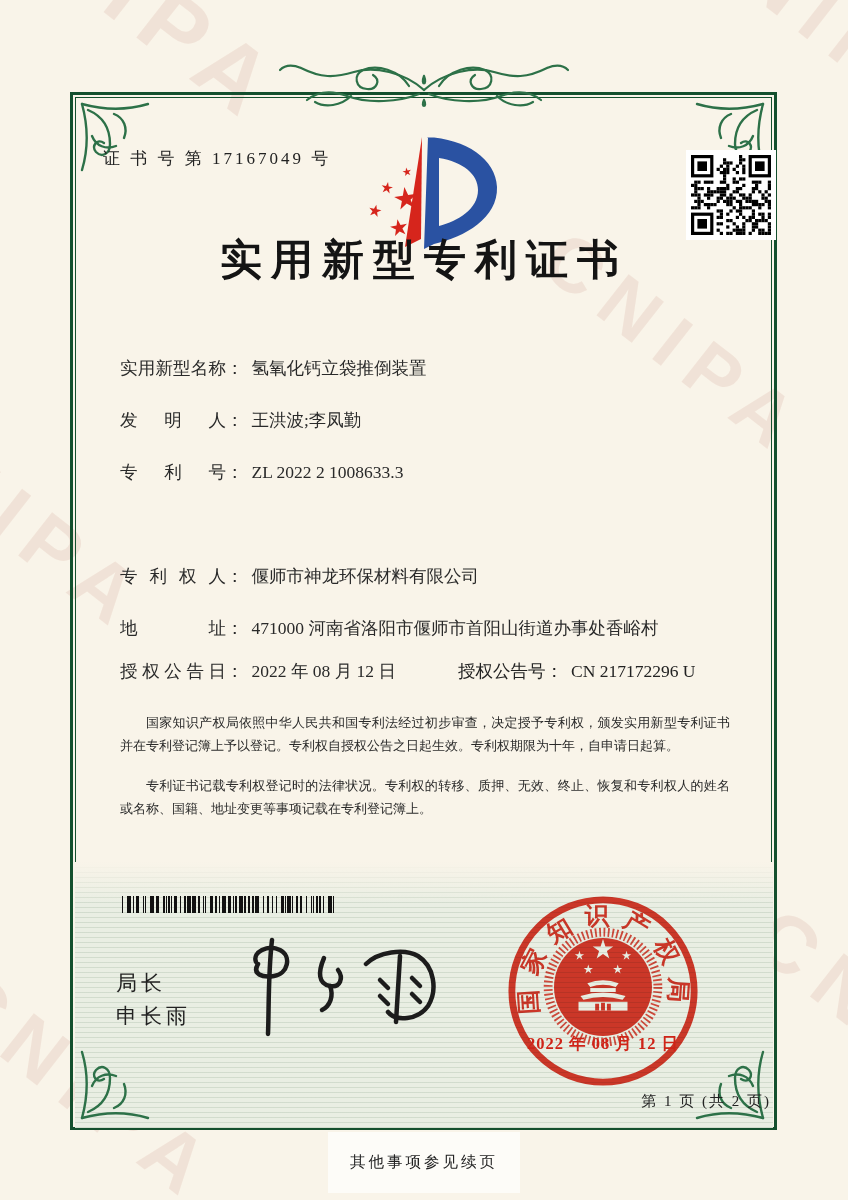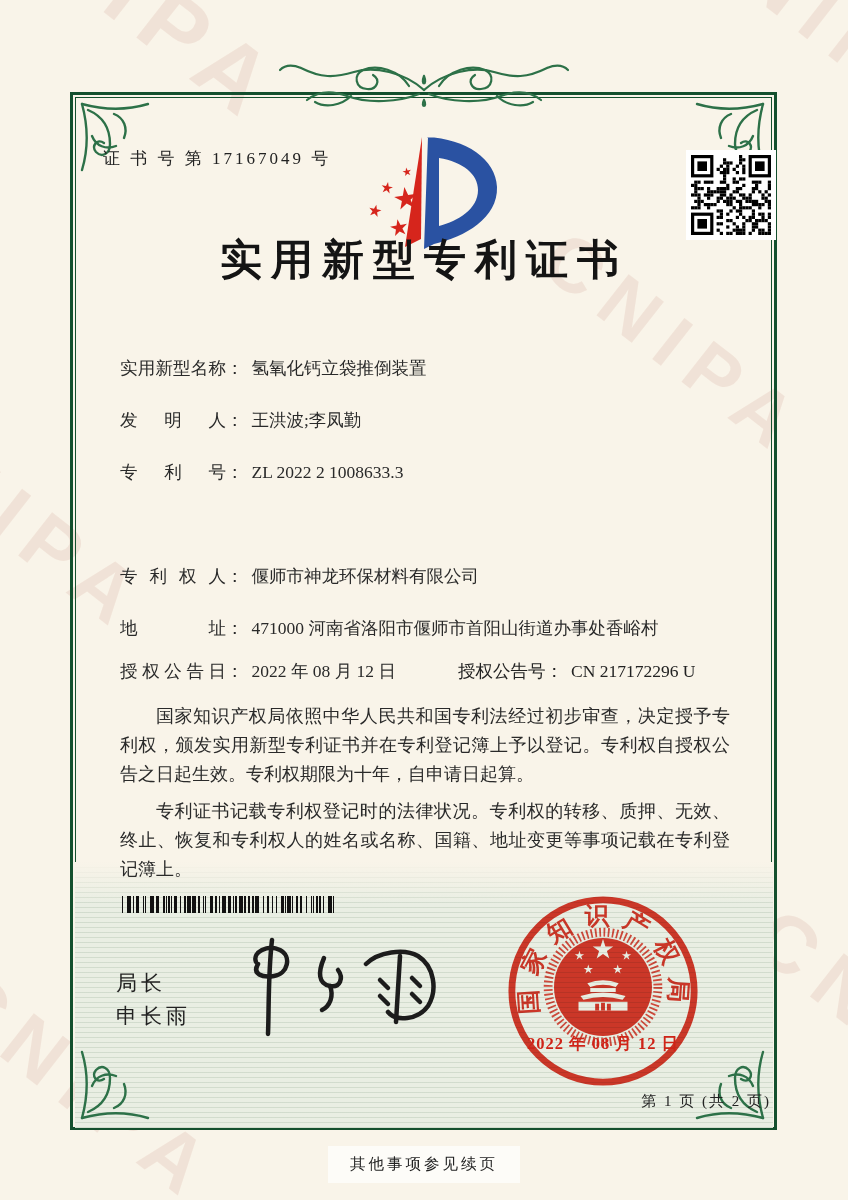--- a/index.html
+++ b/index.html
@@ -31,38 +31,38 @@
   .title{position:absolute;left:0;right:0;top:232px;text-align:center;font-size:42px;
          font-weight:bold;letter-spacing:9px;color:#141414;z-index:2;}
 
   .row{position:absolute;left:120px;font-size:17.5px;color:#2a2a2a;z-index:2;white-space:nowrap;font-family:Liberation Serif, serif;}
   .lbl{display:inline-block;width:106px;text-align:justify;text-align-last:justify;}
   .colon{display:inline-block;margin-right:8px;}
   .r1{top:356px}.r2{top:408px}.r3{top:460px}.r4{top:512px}.r5{top:564px}.r6{top:616px}.r7{top:659px}
   .grant-right{position:absolute;left:450px;top:659px;font-size:17.5px;z-index:2;white-space:nowrap;margin-left:8px;}
 
   .paras{position:absolute;left:120px;top:694px;width:610px;z-index:2;}
-  .paras p{margin:8px 0 3px 0;font-size:18px;line-height:29px;text-indent:2em;
+  .paras p{margin:17px 0 3px 0;font-size:13px;line-height:23px;text-indent:2em;
            text-align:justify;color:#2a2a2a;}
 
   .barcode{position:absolute;left:122px;top:896px;z-index:3;line-height:0;}
 
   .officer{position:absolute;left:116px;z-index:3;font-size:21px;letter-spacing:4px;}
   .officer.t{top:969px}.officer.n{top:1002px}
   .sig{position:absolute;left:238px;top:928px;z-index:3;}
 
   .seal{position:absolute;left:505px;top:893px;z-index:3;mix-blend-mode:multiply;}
   .seal-date{position:absolute;left:503px;top:1033px;width:200px;text-align:center;z-index:4;
              color:#cf2418;font-size:16.5px;font-weight:bold;letter-spacing:1px;}
 
   .page-info{position:absolute;left:70px;width:701px;top:1092px;text-align:right;
              font-size:15px;letter-spacing:2px;z-index:3;}
 
   .footer-note{position:absolute;left:50%;transform:translateX(-50%);top:1132px;
-               background:#fdfcf8;padding:8px 22px;font-size:15.5px;letter-spacing:3px;z-index:4;margin-top:14px;}
+               background:#fdfcf8;padding:20px 22px;font-size:15.5px;letter-spacing:3px;z-index:4;}
 
   .ornament-top{position:absolute;left:279px;top:56px;z-index:2;line-height:0;}
   .corner{position:absolute;z-index:2;line-height:0;}
   .corner.tl{left:78px;top:100px;}
   .corner.tr{right:81px;top:100px;transform:scaleX(-1);}
   .corner.bl{left:78px;bottom:78px;transform:scaleY(-1);}
   .corner.br{right:81px;bottom:78px;transform:scale(-1,-1);}
 </style>
 </head>
 <body>

